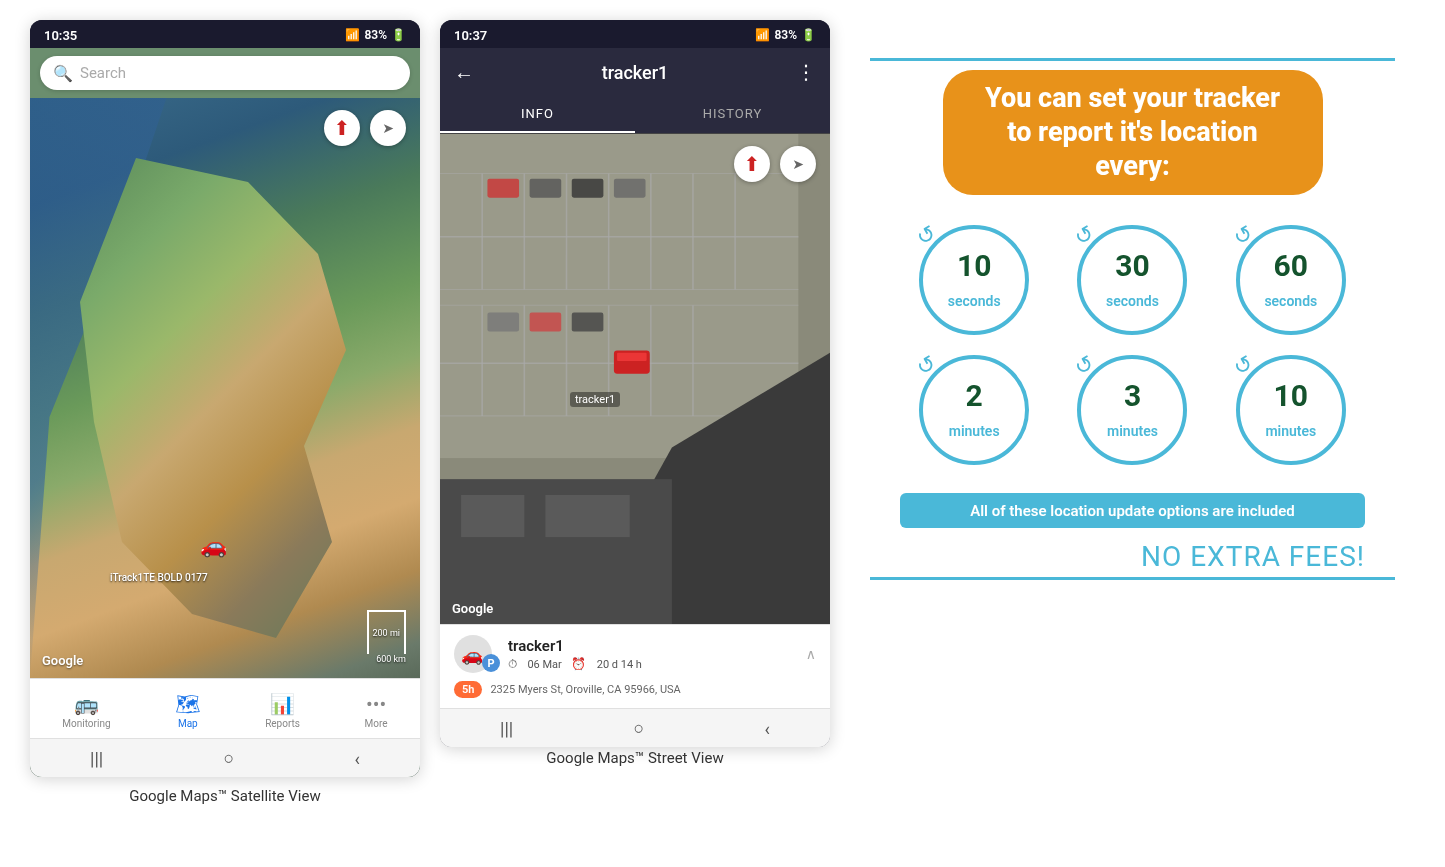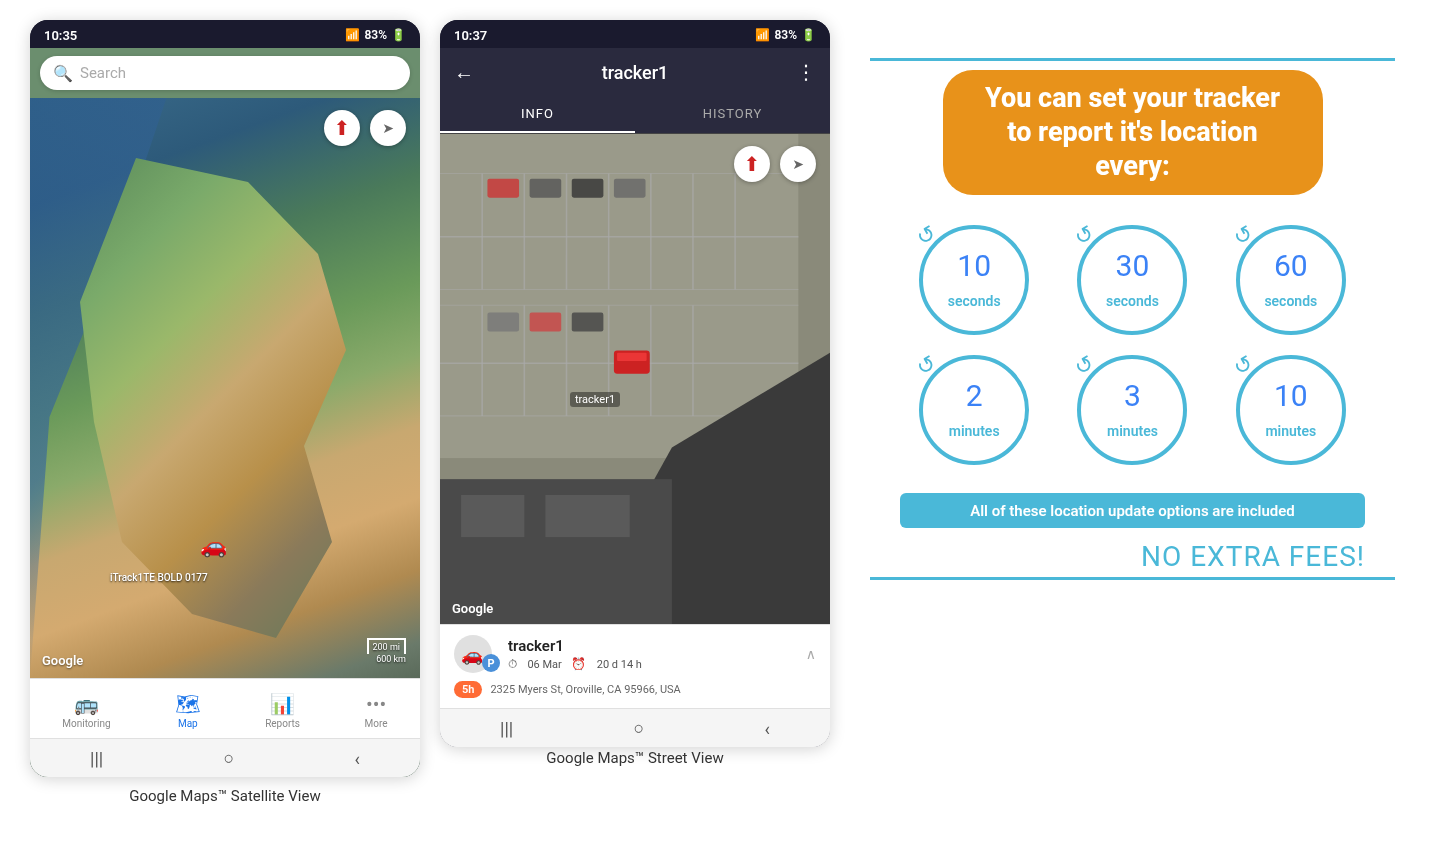--- a/index.html
+++ b/index.html
@@ -21,21 +21,21 @@
       width: 100%;
       padding: 20px 30px 10px 30px;
       gap: 20px;
     }
 
     
     .phone-mockup {
       display: flex;
       flex-direction: column;
       width: 390px;
-      border-radius: 18px;
+      border-radius: 12px;
       overflow: hidden;
       box-shadow: 0 2px 16px rgba(0,0,0,0.18);
       background: #1a1a2e;
     }
     .phone-status-bar {
       display: flex;
       justify-content: space-between;
       align-items: center;
       background: #1a1a2e;
       color: #fff;
@@ -411,22 +411,22 @@
     }
     .time-circle-arrow {
       position: absolute;
       top: -6px; left: -6px;
       font-size: 22px;
       color: #4ab8d8;
       transform: rotate(-30deg);
     }
     .circle-number {
       font-size: 30px;
-      font-weight: 400;
-      color: #3b82f6;
+      font-weight: 700;
+      color: #14532d;
       line-height: 1;
     }
     .circle-unit {
       font-size: 14px;
       color: #4ab8d8;
       font-weight: 600;
       margin-top: 12px;
     }
     .info-included-box {
       background: #4ab8d8;
@@ -487,21 +487,21 @@
             <div class="map-compass">
               <span style="color:#cc2222; font-size:20px;">⬆</span>
             </div>
             <div class="map-compass2">
               <span style="font-size:14px; color:#666;">➤</span>
             </div>
             <div class="map-marker">🚗</div>
             <div class="map-label">iTrack1TE BOLD 0177</div>
             <div class="google-logo">Google</div>
             <div class="map-scale">
-              <div style="border-top:2px solid #fff; border-left:2px solid #fff; border-right:2px solid #fff; padding:2px 4px; font-size:9px; color:#fff;">200 mi</div>
+              <div style="border-top:2px solid #fff; border-left:2px solid #fff; border-right:2px solid #fff; padding:16px 4px; font-size:9px; color:#fff;">200 mi</div>
               <div style="font-size:9px; color:#fff;">600 km</div>
             </div>
           </div>
         </div>
         <div class="phone-bottom-nav">
           <div class="nav-item">
             <span class="nav-icon">🚌</span>
             <span>Monitoring</span>
           </div>
           <div class="nav-item active">

